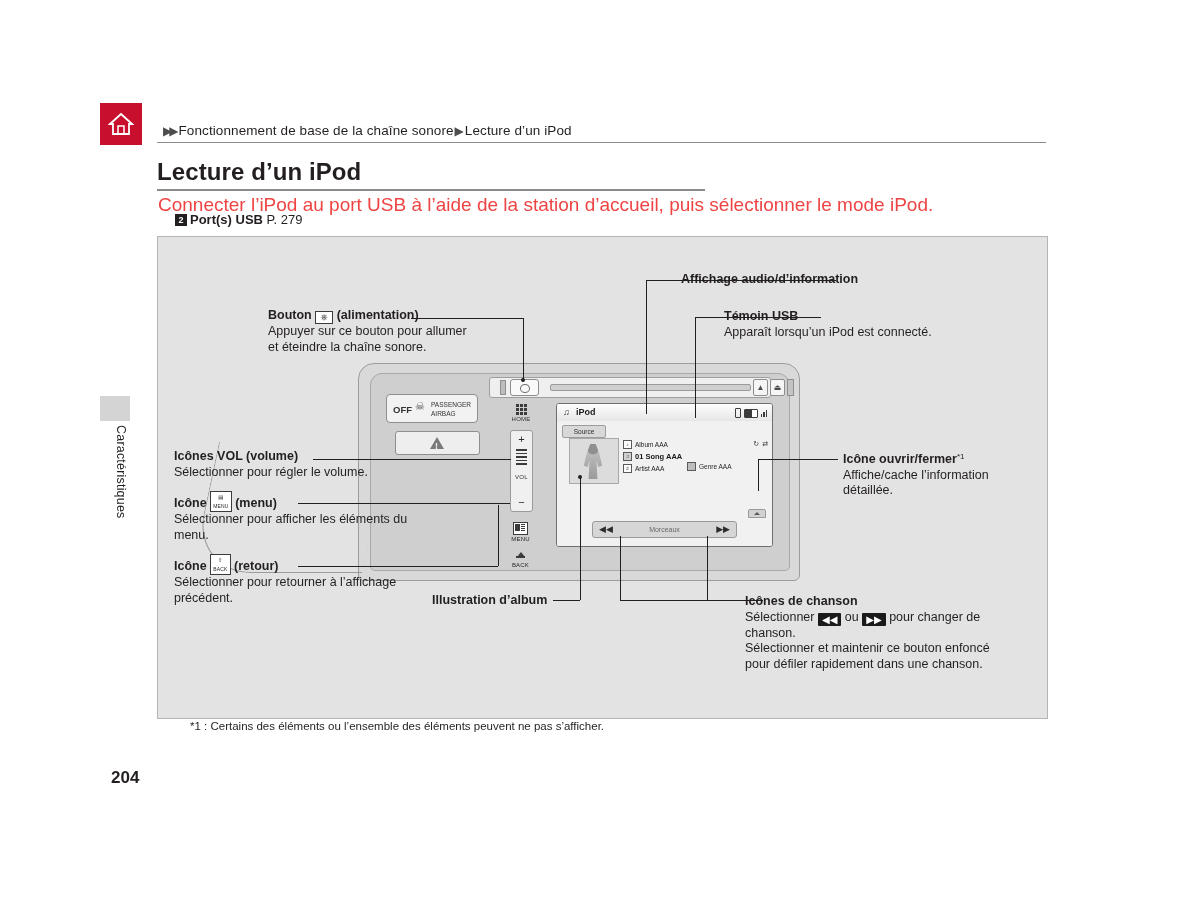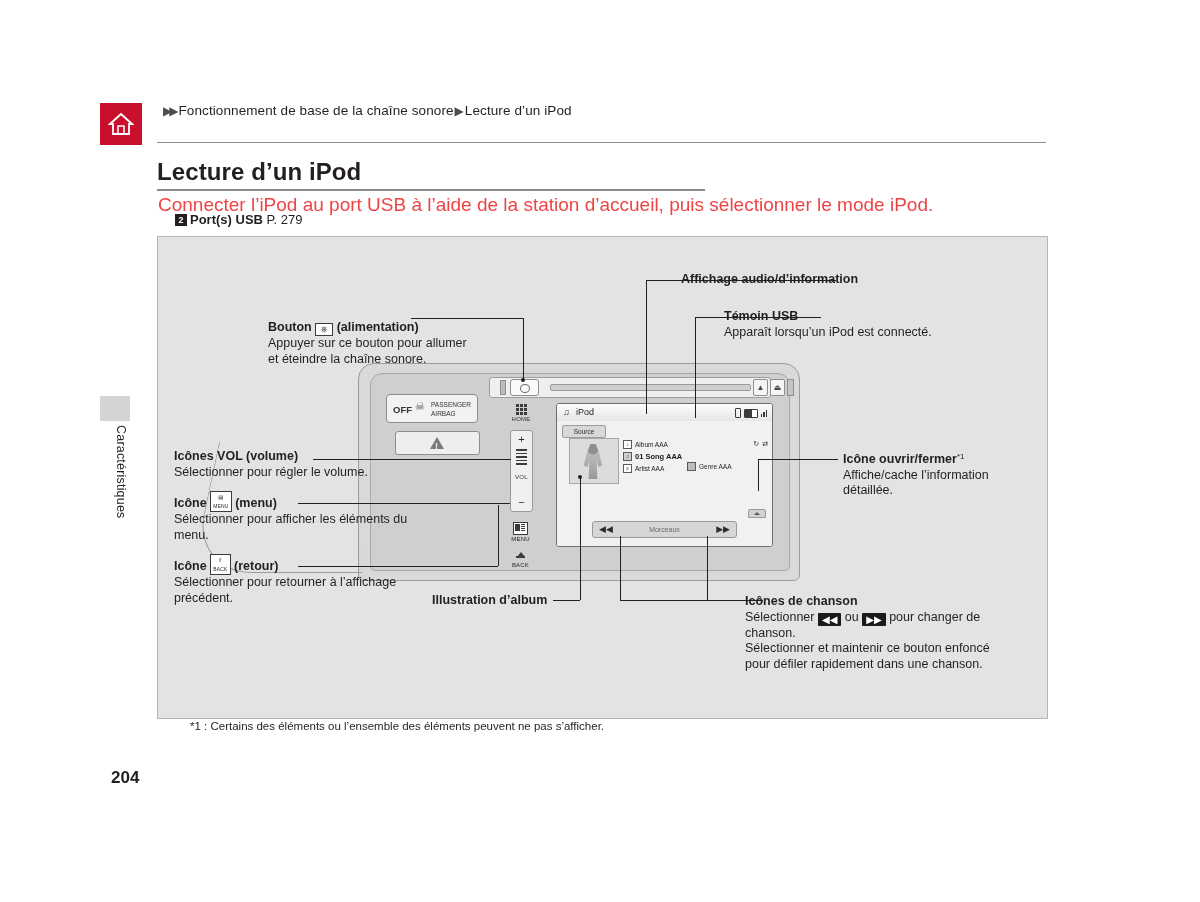--- a/index.html
+++ b/index.html
@@ -26,21 +26,21 @@
     background: #c8102e;
     display: flex;
     align-items: center;
     justify-content: center;
   }
   .home-badge svg { display: block; }
 
   .breadcrumb {
     position: absolute;
     left: 163px;
-    top: 103px;
+    top: 123px;
     font-size: 13.5px;
     color: #231f20;
     white-space: nowrap;
     letter-spacing: 0.1px;
   }
   .breadcrumb .arrows {
     color: #4d4d4d;
     letter-spacing: -3px;
     margin-right: 3px;
     font-size: 12px;
@@ -455,21 +455,21 @@
   .screen-title .note {
     position: absolute;
     left: 6px; top: 3px;
     font-size: 9px;
     color: #2b2b2b;
   }
   .screen-title .lbl {
     position: absolute;
     left: 19px; top: 3px;
     font-size: 9px;
-    font-weight: normal;
+    font-weight: bold;
     color: #1a1a1a;
   }
   .screen-status {
     position: absolute;
     right: 5px;
     top: 4px;
     display: flex;
     align-items: center;
     gap: 3px;
   }
@@ -857,21 +857,21 @@
 
 <div class="callout" style="left:681px; top:272px;">
   <b>Affichage audio/d’information</b>
 </div>
 
 <div class="callout" style="left:724px; top:309px;">
   <b>Témoin USB</b><br>
   <span>Apparaît lorsqu’un iPod est connecté.</span>
 </div>
 
-<div class="callout" style="left:268px; top:308px;margin-top:12px;">
+<div class="callout" style="left:268px; top:308px;">
   <b>Bouton</b>
   <span class="inline-key">⎈</span>
   <b>(alimentation)</b><br>
   <span>Appuyer sur ce bouton pour allumer</span><br>
   <span>et éteindre la chaîne sonore.</span>
 </div>
 
 <div class="callout" style="left:174px; top:449px;">
   <b>Icônes VOL (volume)</b><br>
   <span>Sélectionner pour régler le volume.</span>

